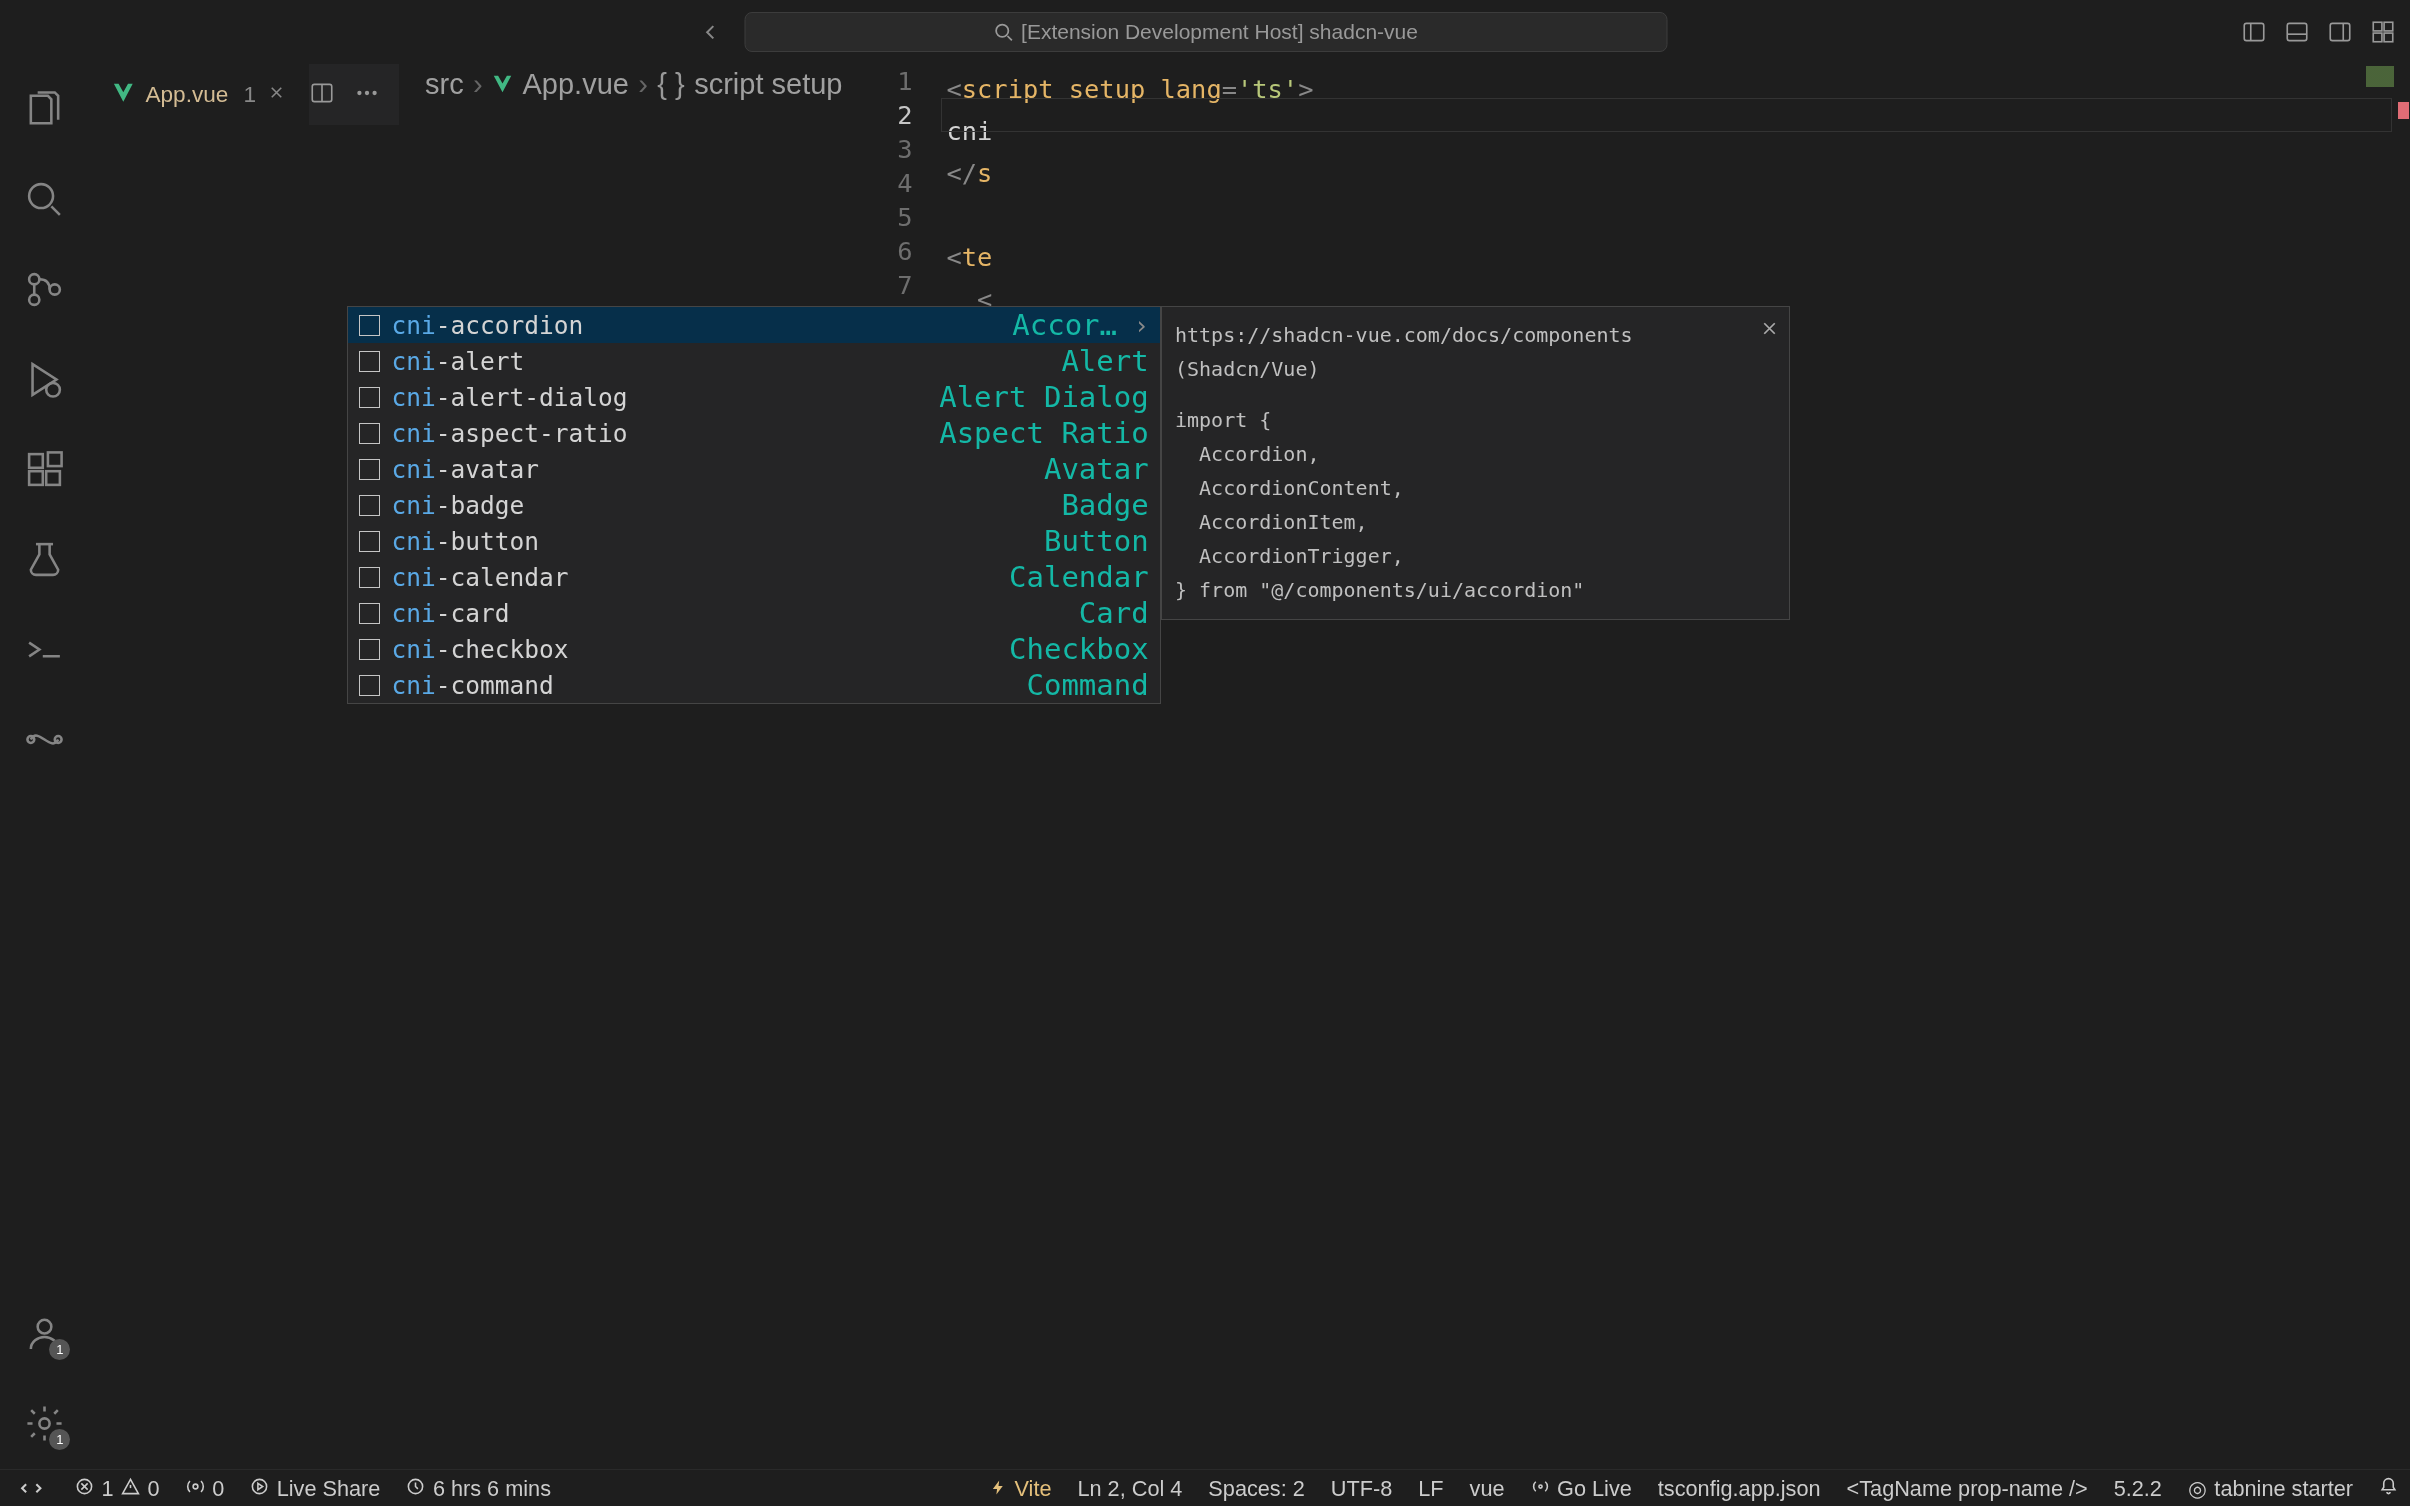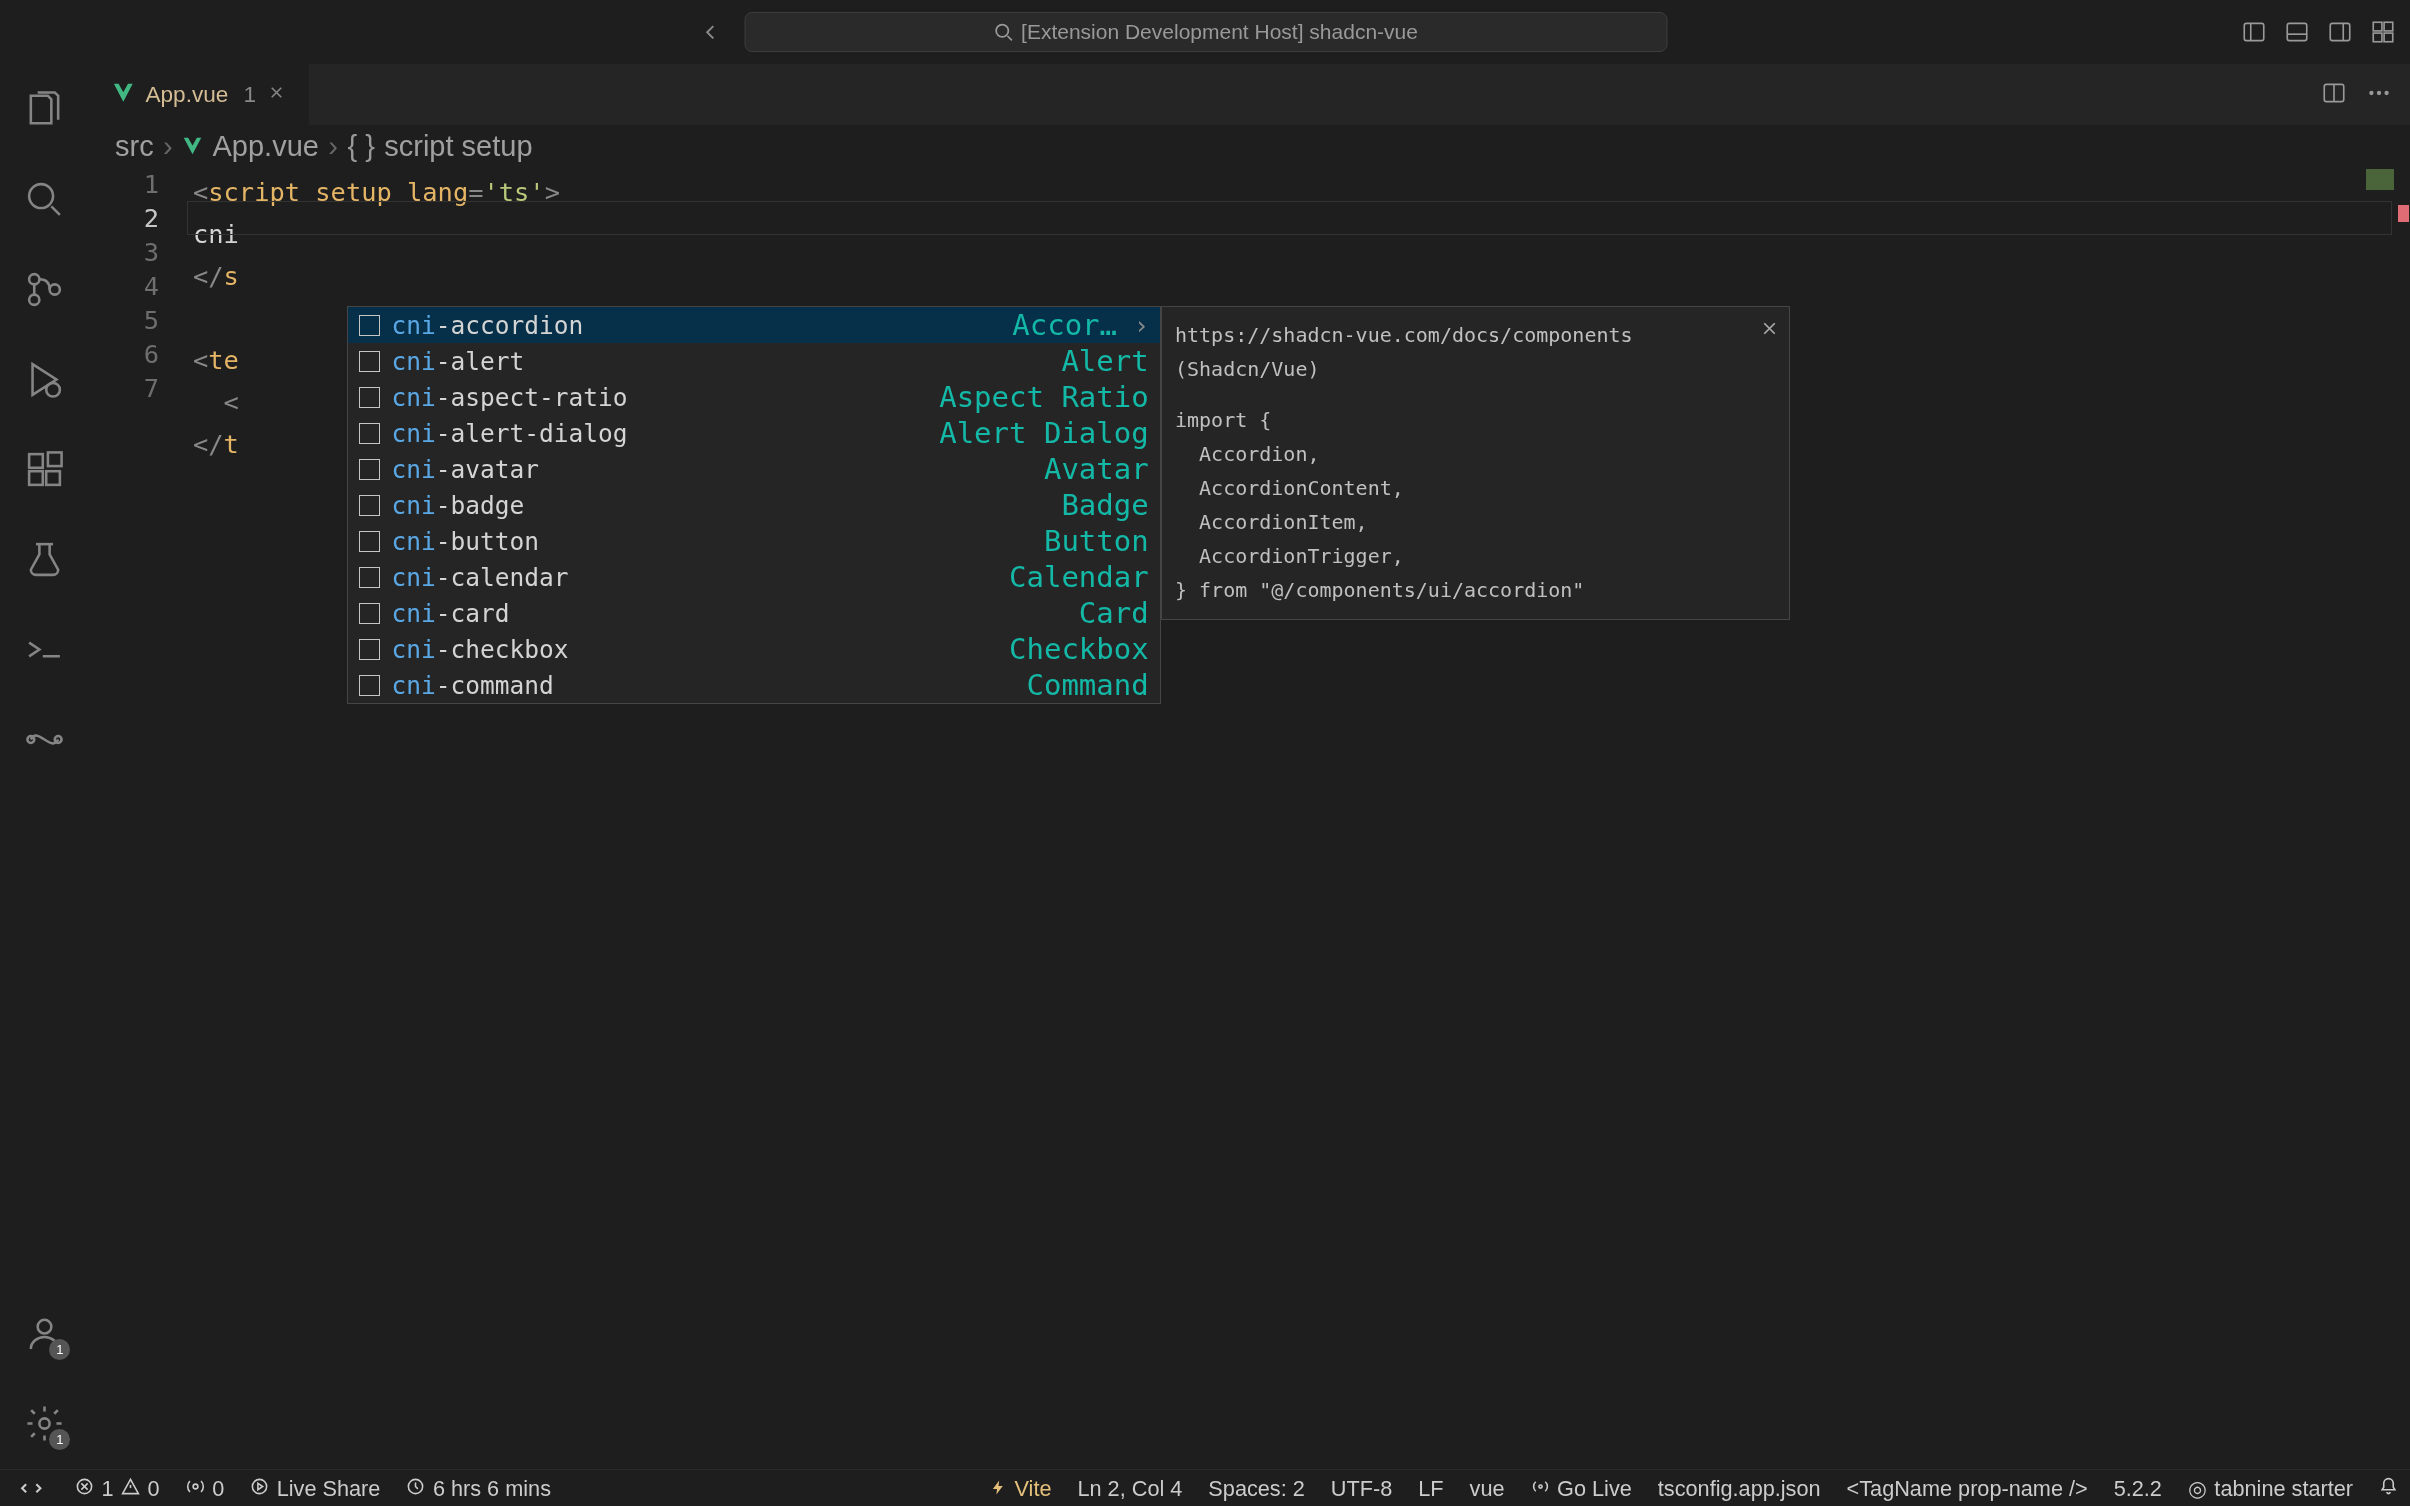--- a/index.html
+++ b/index.html
@@ -95,21 +95,21 @@
   color: #fff;
   border-radius: 50%;
   width: 21px; height: 21px;
   font-size: 13px;
   display: flex; align-items: center; justify-content: center;
 }
 
 .editor-area {
   flex: 1;
   display: flex;
-  flex-direction: column;
+  flex-direction: row;
   position: relative;
 }
 
 .tabbar {
   height: 62px;
   display: flex;
   background: #252526;
   border-bottom: 0.9px solid #1e1e1e;
 }
 .tab {
@@ -511,27 +511,27 @@
           <span class="suggest-detail">Accor…</span>
           <span class="suggest-chevron">›</span>
         </div>
         <div class="suggest-row">
           <span class="suggest-icon"></span>
           <span class="suggest-label"><span class="match">cni</span>-alert</span>
           <span class="suggest-detail">Alert</span>
         </div>
         <div class="suggest-row">
           <span class="suggest-icon"></span>
+          <span class="suggest-label"><span class="match">cni</span>-alert-dialog</span>
+          <span class="suggest-detail">Alert Dialog</span>
+        </div>
+        <div class="suggest-row">
+          <span class="suggest-icon"></span>
           <span class="suggest-label"><span class="match">cni</span>-aspect-ratio</span>
           <span class="suggest-detail">Aspect Ratio</span>
-        </div>
-        <div class="suggest-row">
-          <span class="suggest-icon"></span>
-          <span class="suggest-label"><span class="match">cni</span>-alert-dialog</span>
-          <span class="suggest-detail">Alert Dialog</span>
         </div>
         <div class="suggest-row">
           <span class="suggest-icon"></span>
           <span class="suggest-label"><span class="match">cni</span>-avatar</span>
           <span class="suggest-detail">Avatar</span>
         </div>
         <div class="suggest-row">
           <span class="suggest-icon"></span>
           <span class="suggest-label"><span class="match">cni</span>-badge</span>
           <span class="suggest-detail">Badge</span>

